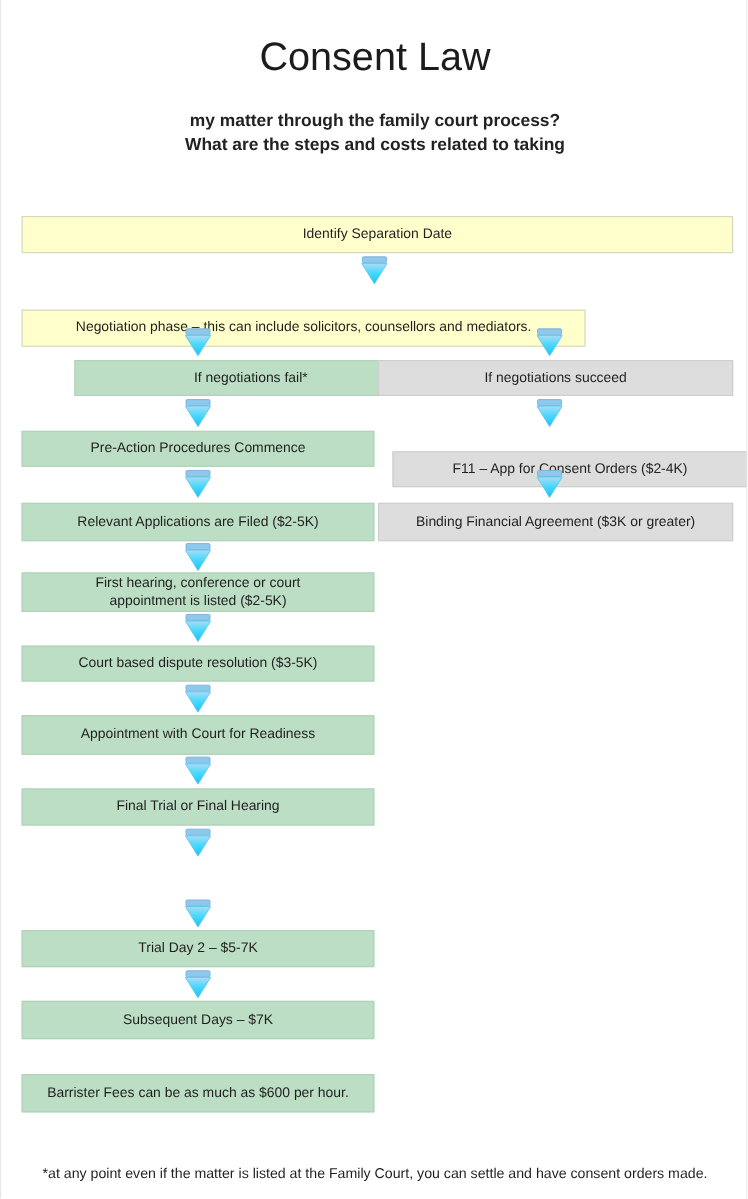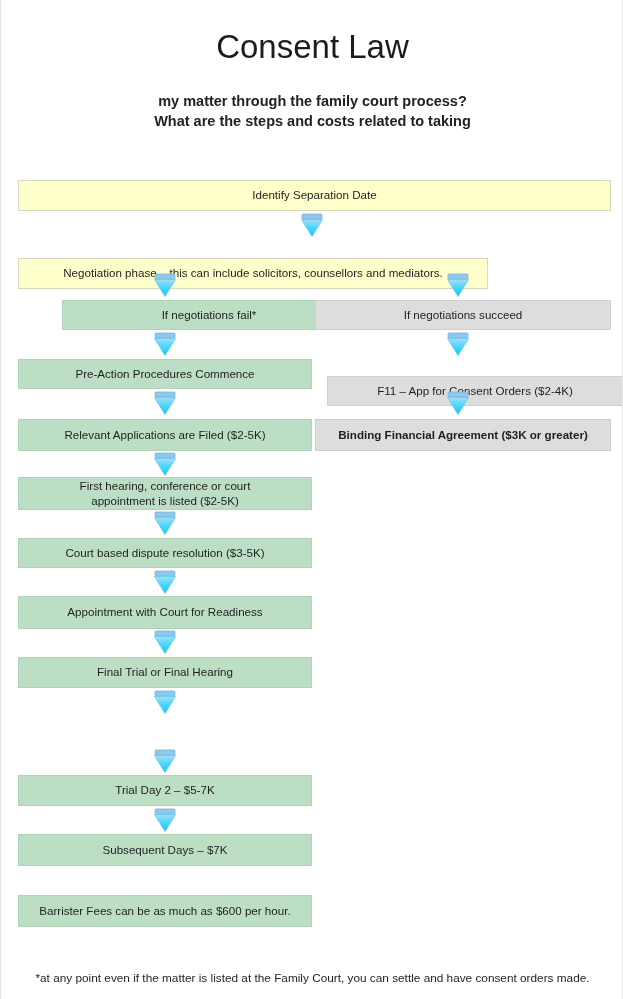--- a/index.html
+++ b/index.html
@@ -256,19 +256,19 @@
     <span class="txt">F11 – App for Consent Orders ($2-4K)</span>
   </div>
 
   <div class="arrow" style="left:444px; top:391px;">
     <svg viewBox="0 0 26 25">
         <rect x="3" y="1" width="20" height="5" rx="1" fill="#8fc8ec" stroke="#7ab4d8" stroke-width="0.8"></rect>
         <path d="M2.5 6.5 L23.5 6.5 L13 23.5 Z" fill="url(#ag)" stroke="#5fc9ea" stroke-width="0.8"></path>
       </svg>
   </div>
 
-  <div class="box grey" style="left:314px; top:419px; width:296px; height:32px;font-weight:bold;">
+  <div class="box grey" style="left:314px; top:419px; width:296px; height:32px;">
     <span class="txt">Binding Financial Agreement ($3K or greater)</span>
   </div>
 
   <div class="footnote">*at any point even if the matter is listed at the Family Court, you can settle and have consent orders made.</div>
 
 </div>
 
 </body></html>

